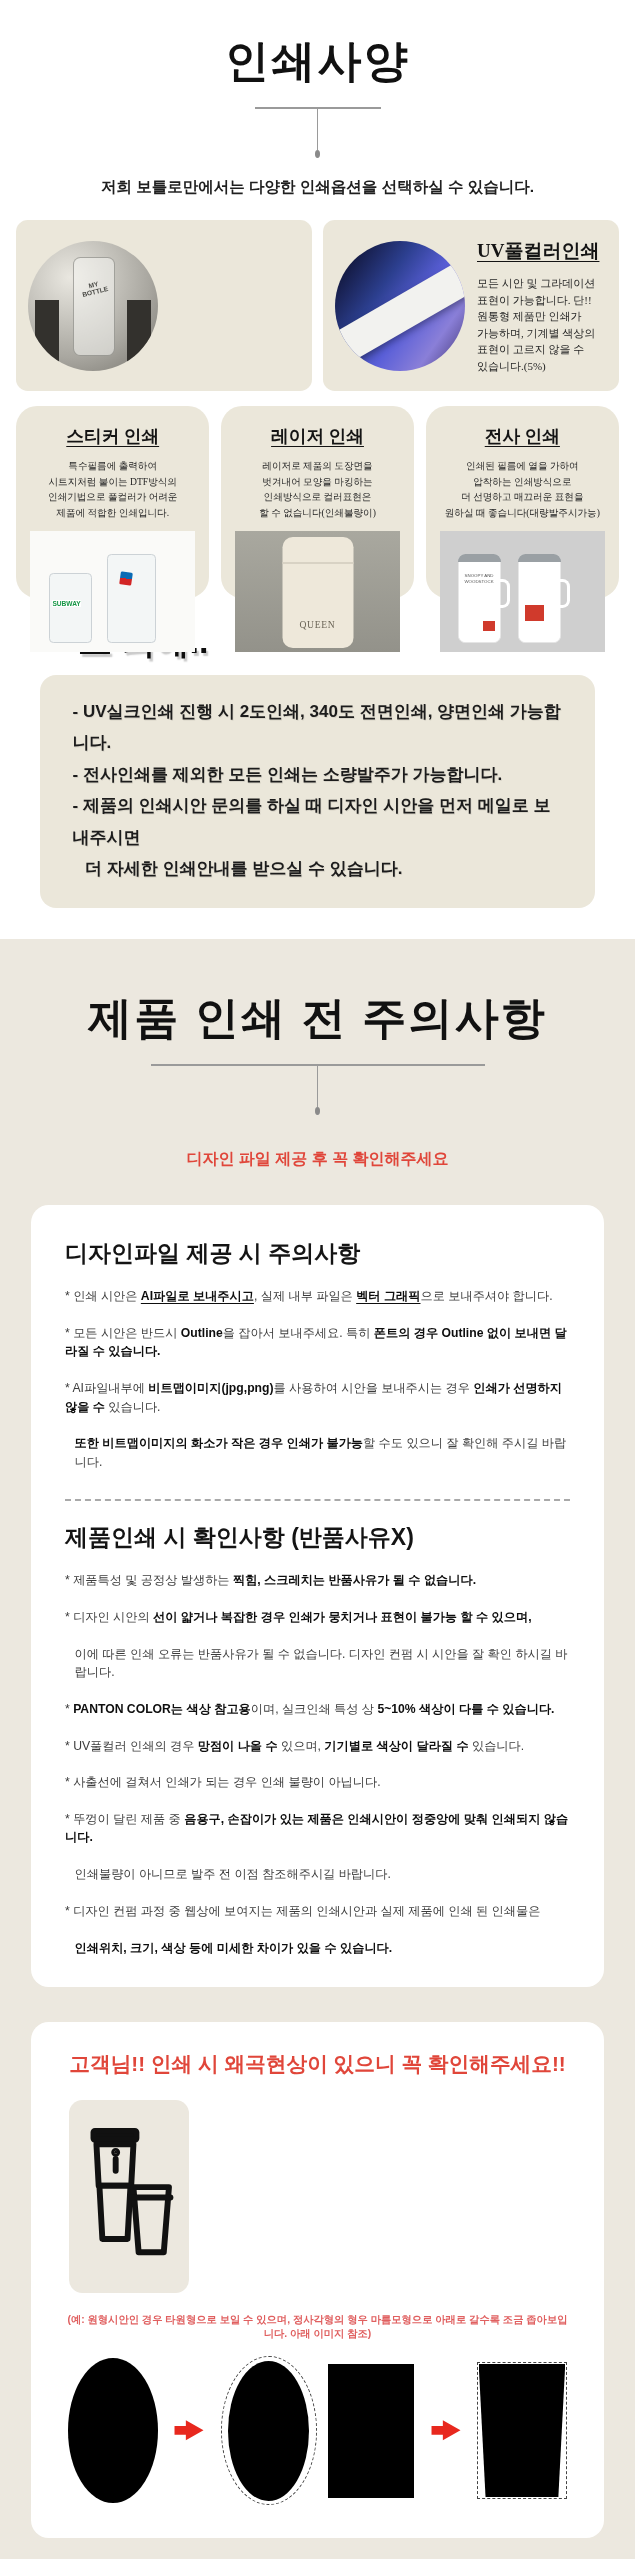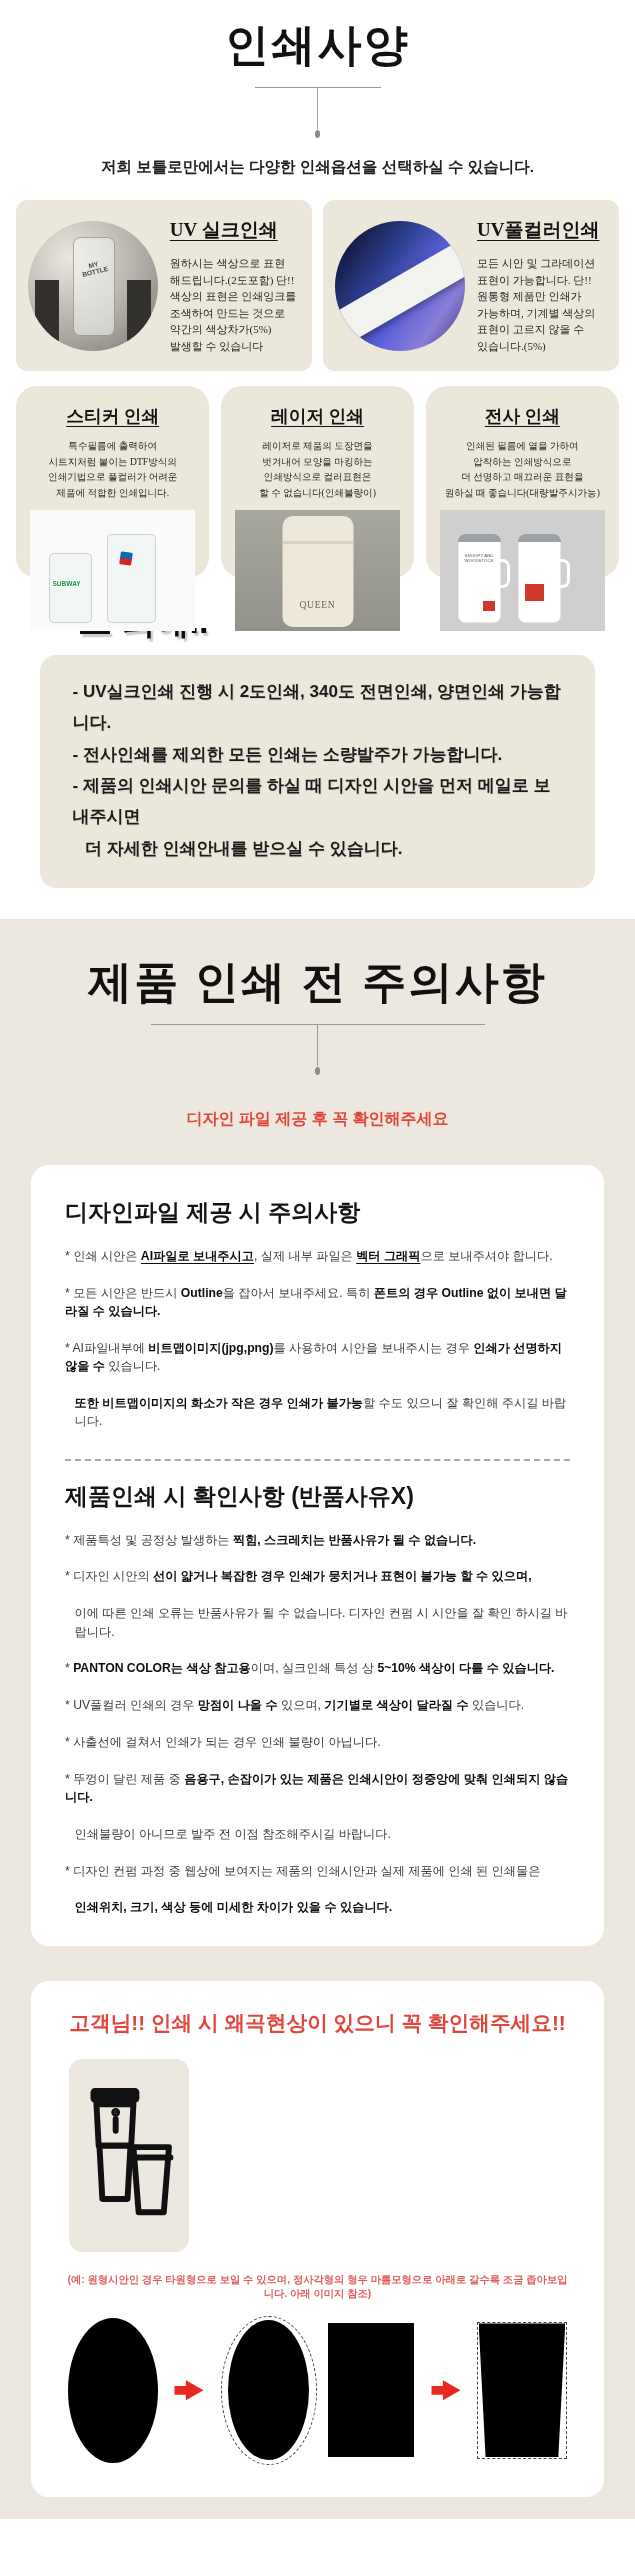--- a/index.html
+++ b/index.html
@@ -1,20 +1,20 @@
 <!DOCTYPE html>
 <html style="font-size:11.8px"><head>
 <meta charset="utf-8">
 <style>
   html,body{margin:0;padding:0;background:#ffffff;}
   body{font-family:"Liberation Sans","DejaVu Sans",sans-serif;color:#222;}
   .page{width:635px;margin:0 auto;overflow:hidden;background:#fff;}
 
   
-  .big-title{font-size:44px;font-weight:800;letter-spacing:2.2px;text-align:center;color:#111;margin:0;}
+  .big-title{font-size:44px;font-weight:800;letter-spacing:2.2px;text-align:center;color:#111;margin:16px;}
   .connector{display:flex;flex-direction:column;align-items:center;margin-top:11.8px;}
   .connector .h{width:126px;height:1.5px;background:#9a9a9a;}
   .connector.wide .h{width:334px;}
   .connector .v{width:0.7px;height:41px;background:#9a9a9a;}
   .connector .dot{width:5.2px;height:8.1px;background:#8a8a8a;border-radius:50%;margin-top:0.7px;}
 
   
   .sec1{padding-top:16.2px;}
   .sub{text-align:center;font-size:15.5px;font-weight:700;color:#1f1f1f;margin:19px 0 0;}
   .cards2{display:flex;gap:11.8px;padding:0 16.2px;margin-top:22px;}
@@ -101,29 +101,20 @@
     <p class="sub">저희 보틀로만에서는 다양한 인쇄옵션을 선택하실 수 있습니다.</p>
 
     <div class="cards2">
       <div class="cardT">
         <div class="cphoto ph-uvsilk">
           <div class="sideL"></div>
           <div class="sideR"></div>
           <div class="bottle"></div>
           <div class="mylabel">MY BOTTLE</div>
         </div>
-        <div class="ctcol">
-          <h3 class="cttl">UV 실크인쇄</h3>
-          <p class="cln">원하시는 색상으로 표현</p>
-          <p class="cln">해드립니다.(2도포함) 단!!</p>
-          <p class="cln">색상의 표현은 인쇄잉크를</p>
-          <p class="cln">조색하여 만드는 것으로</p>
-          <p class="cln">약간의 색상차가(5%)</p>
-          <p class="cln">발생할 수 있습니다</p>
-        </div>
       </div>
       <div class="cardT">
         <div class="cphoto ph-uvfull">
           <div class="stripe"></div>
         </div>
         <div class="ctcol">
           <h3 class="cttl">UV풀컬러인쇄</h3>
           <p class="cln">모든 시안 및 그라데이션</p>
           <p class="cln">표현이 가능합니다. 단!!</p>
           <p class="cln">원통형 제품만 인쇄가</p>

